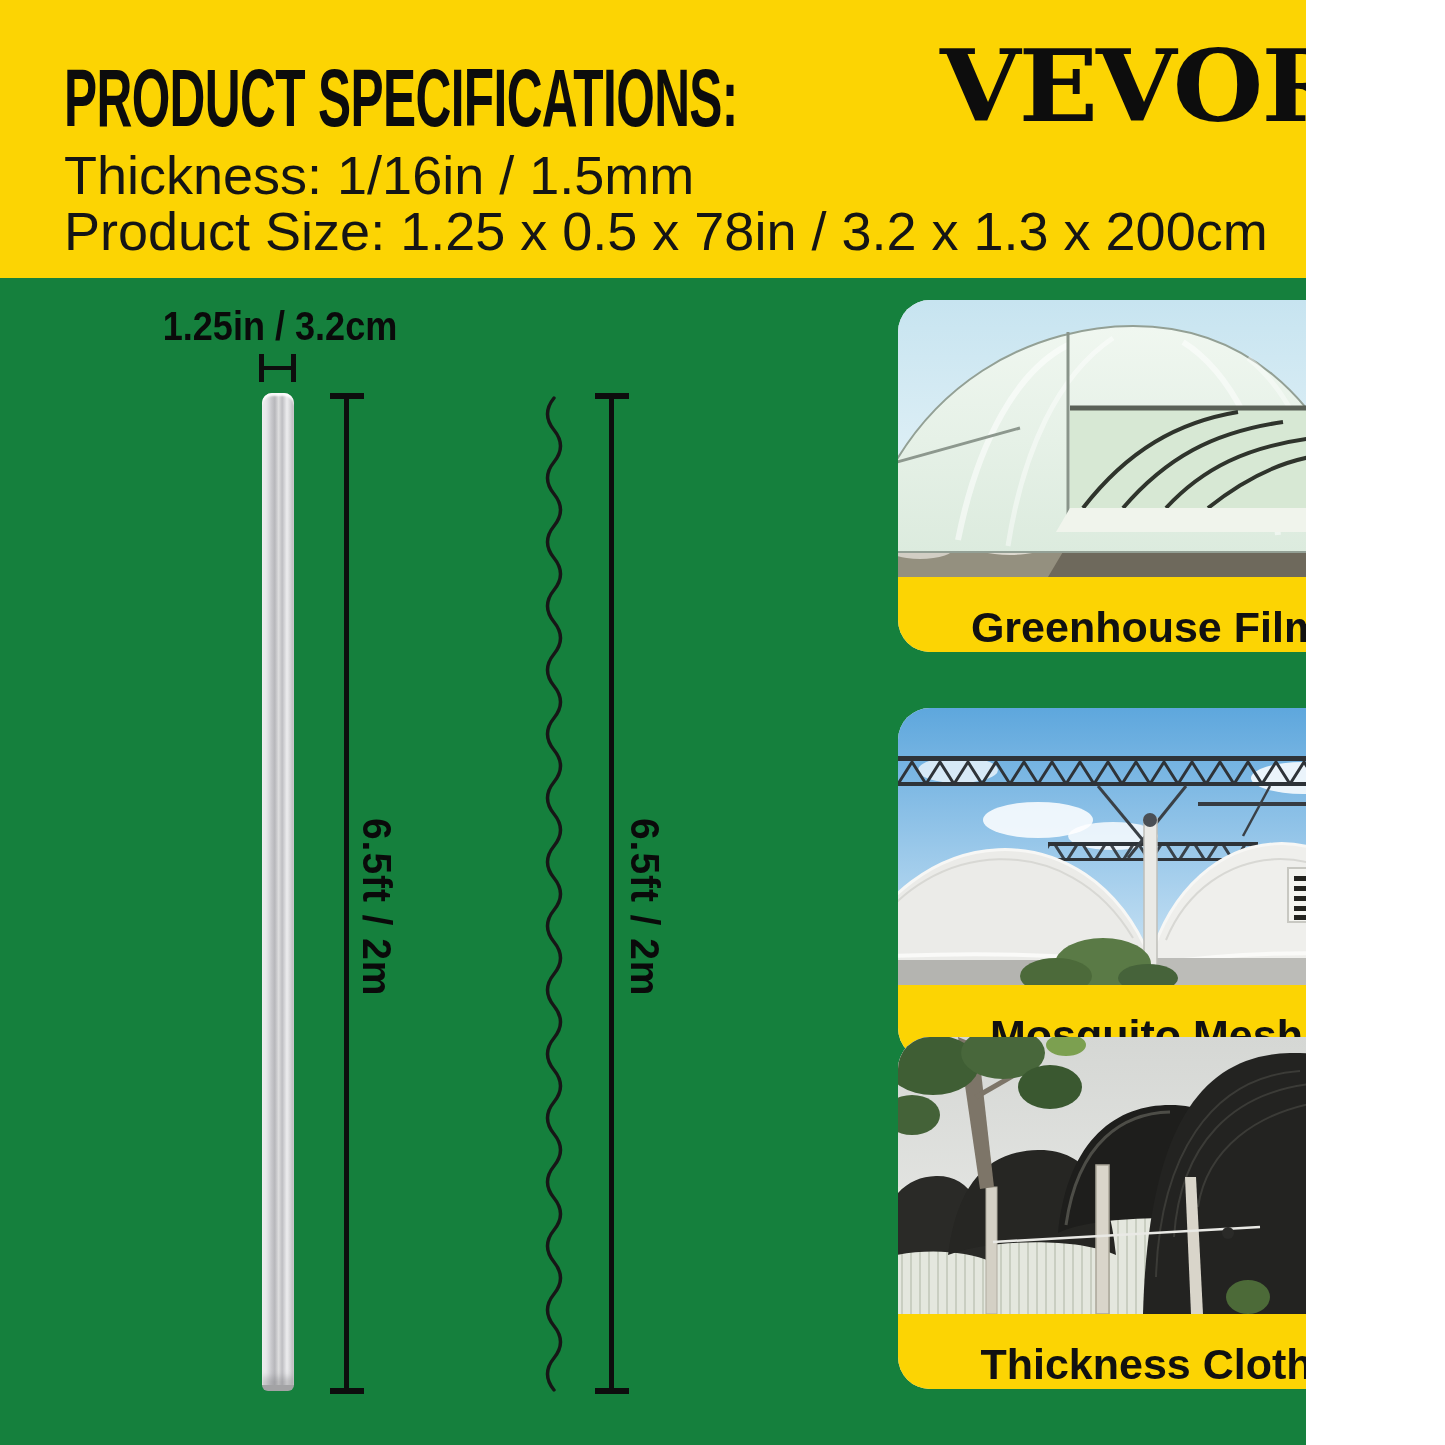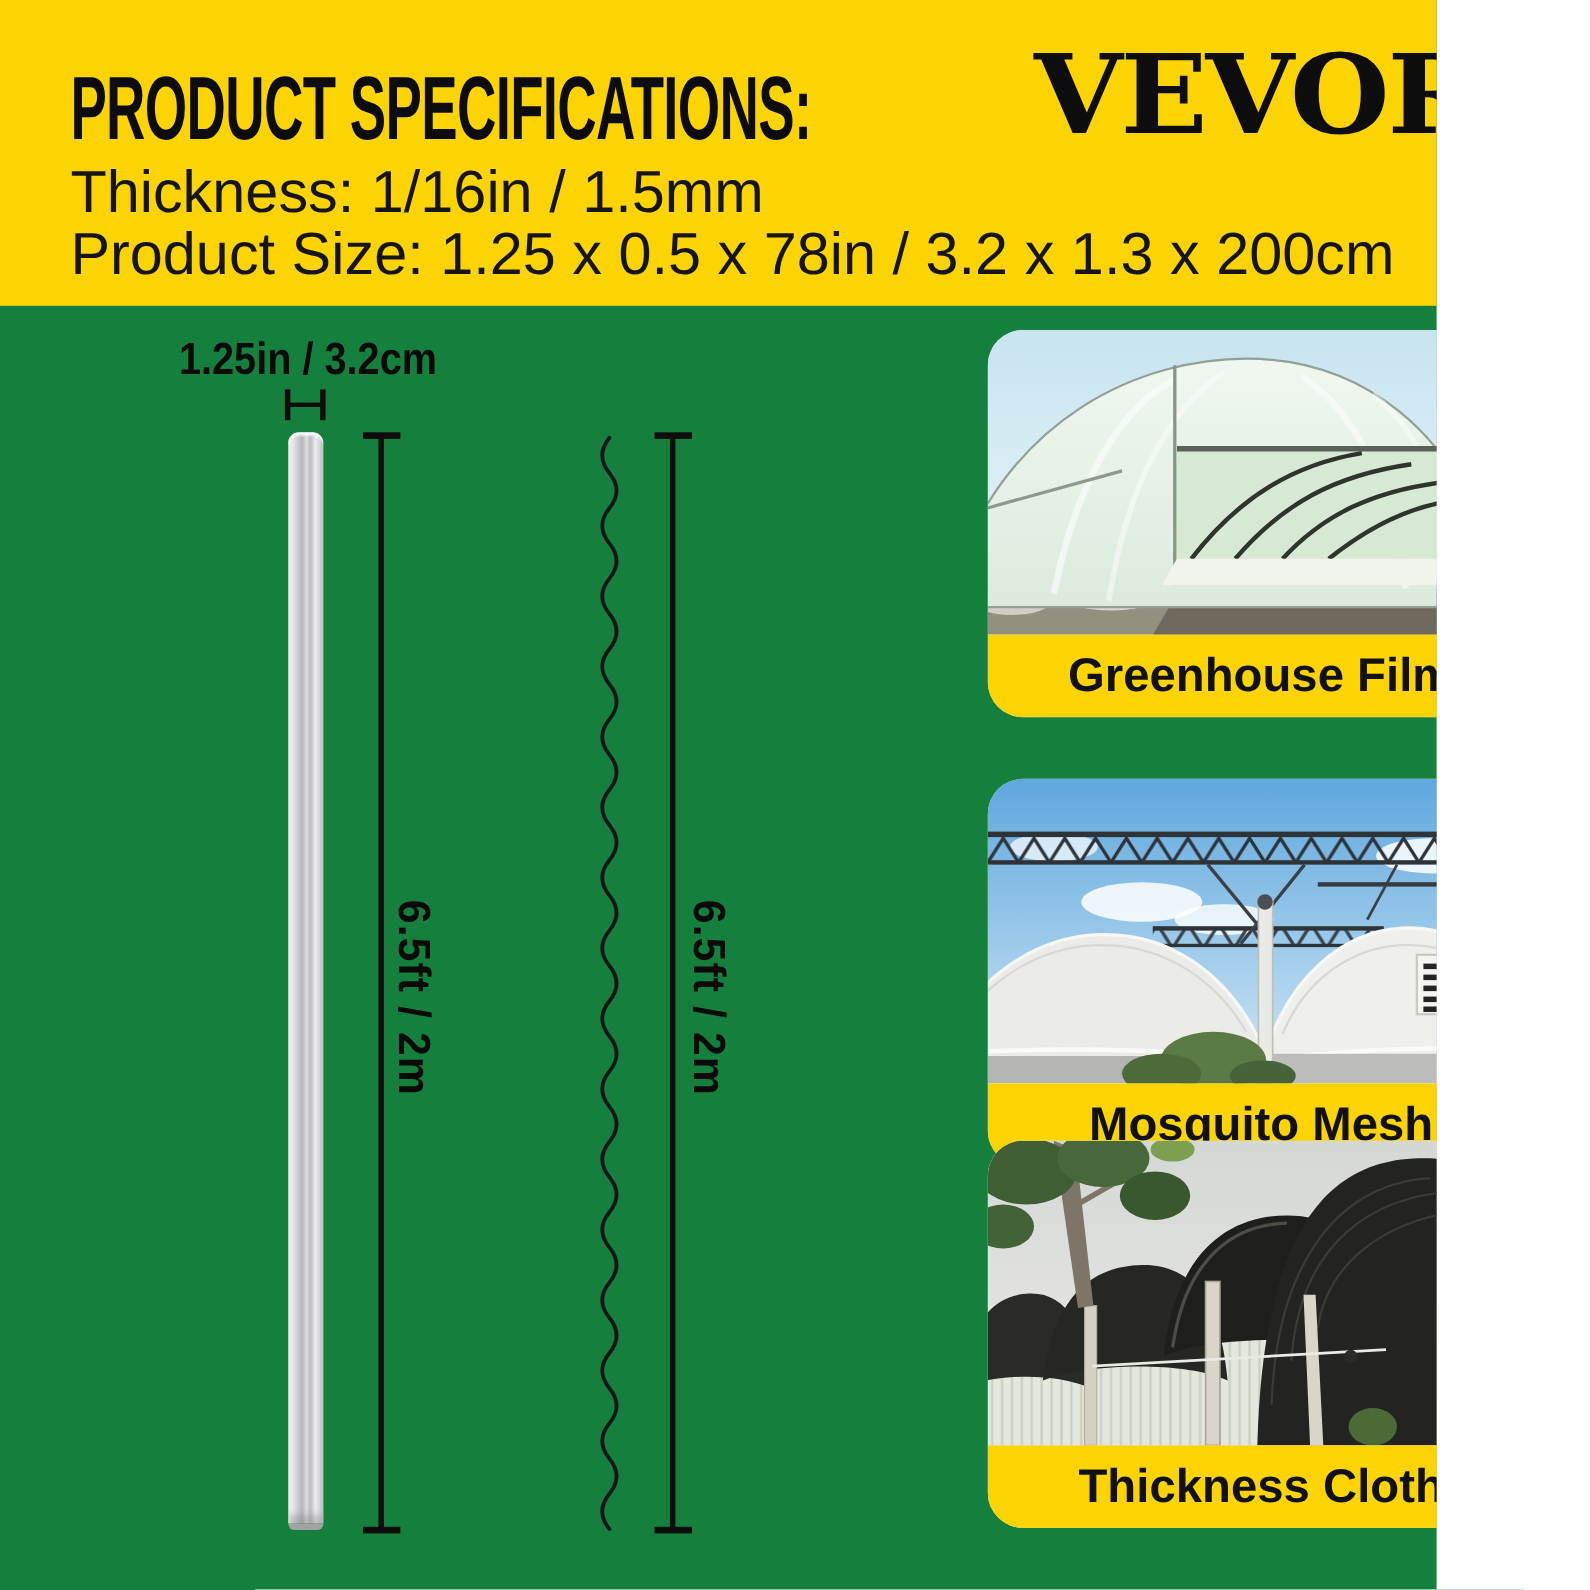--- a/index.html
+++ b/index.html
@@ -36,21 +36,21 @@
           line-height:1;letter-spacing:1px;color:#0a0a0a;white-space:nowrap;
           transform:scaleY(.95);transform-origin:left top;}
   .wire-svg{position:absolute;left:536px;top:394px;width:36px;height:1000px;}
 
   
   .card{position:absolute;left:898px;width:497px;height:352px;border-radius:32px;
         overflow:hidden;background:#e8e8e8;}
   .card-photo{position:absolute;left:0;top:0;right:0;bottom:75px;}
   .card-photo svg{width:100%;height:100%;display:block;}
   .card-band{position:absolute;left:0;right:0;bottom:0;height:75px;background:#FCD403;
-             display:flex;align-items:center;justify-content:center;
+             display:flex;align-items:flex-end;justify-content:center;
              font-size:43px;font-weight:700;color:#111111;letter-spacing:0;}
 </style>
 </head>
 <body>
 
 <div class="canvas">
 
   <div class="header" style="background-color: rgb(252, 212, 3);">
     <div class="title">PRODUCT SPECIFICATIONS:</div>
     <div class="spec spec1">Thickness: 1/16in / 1.5mm</div>

